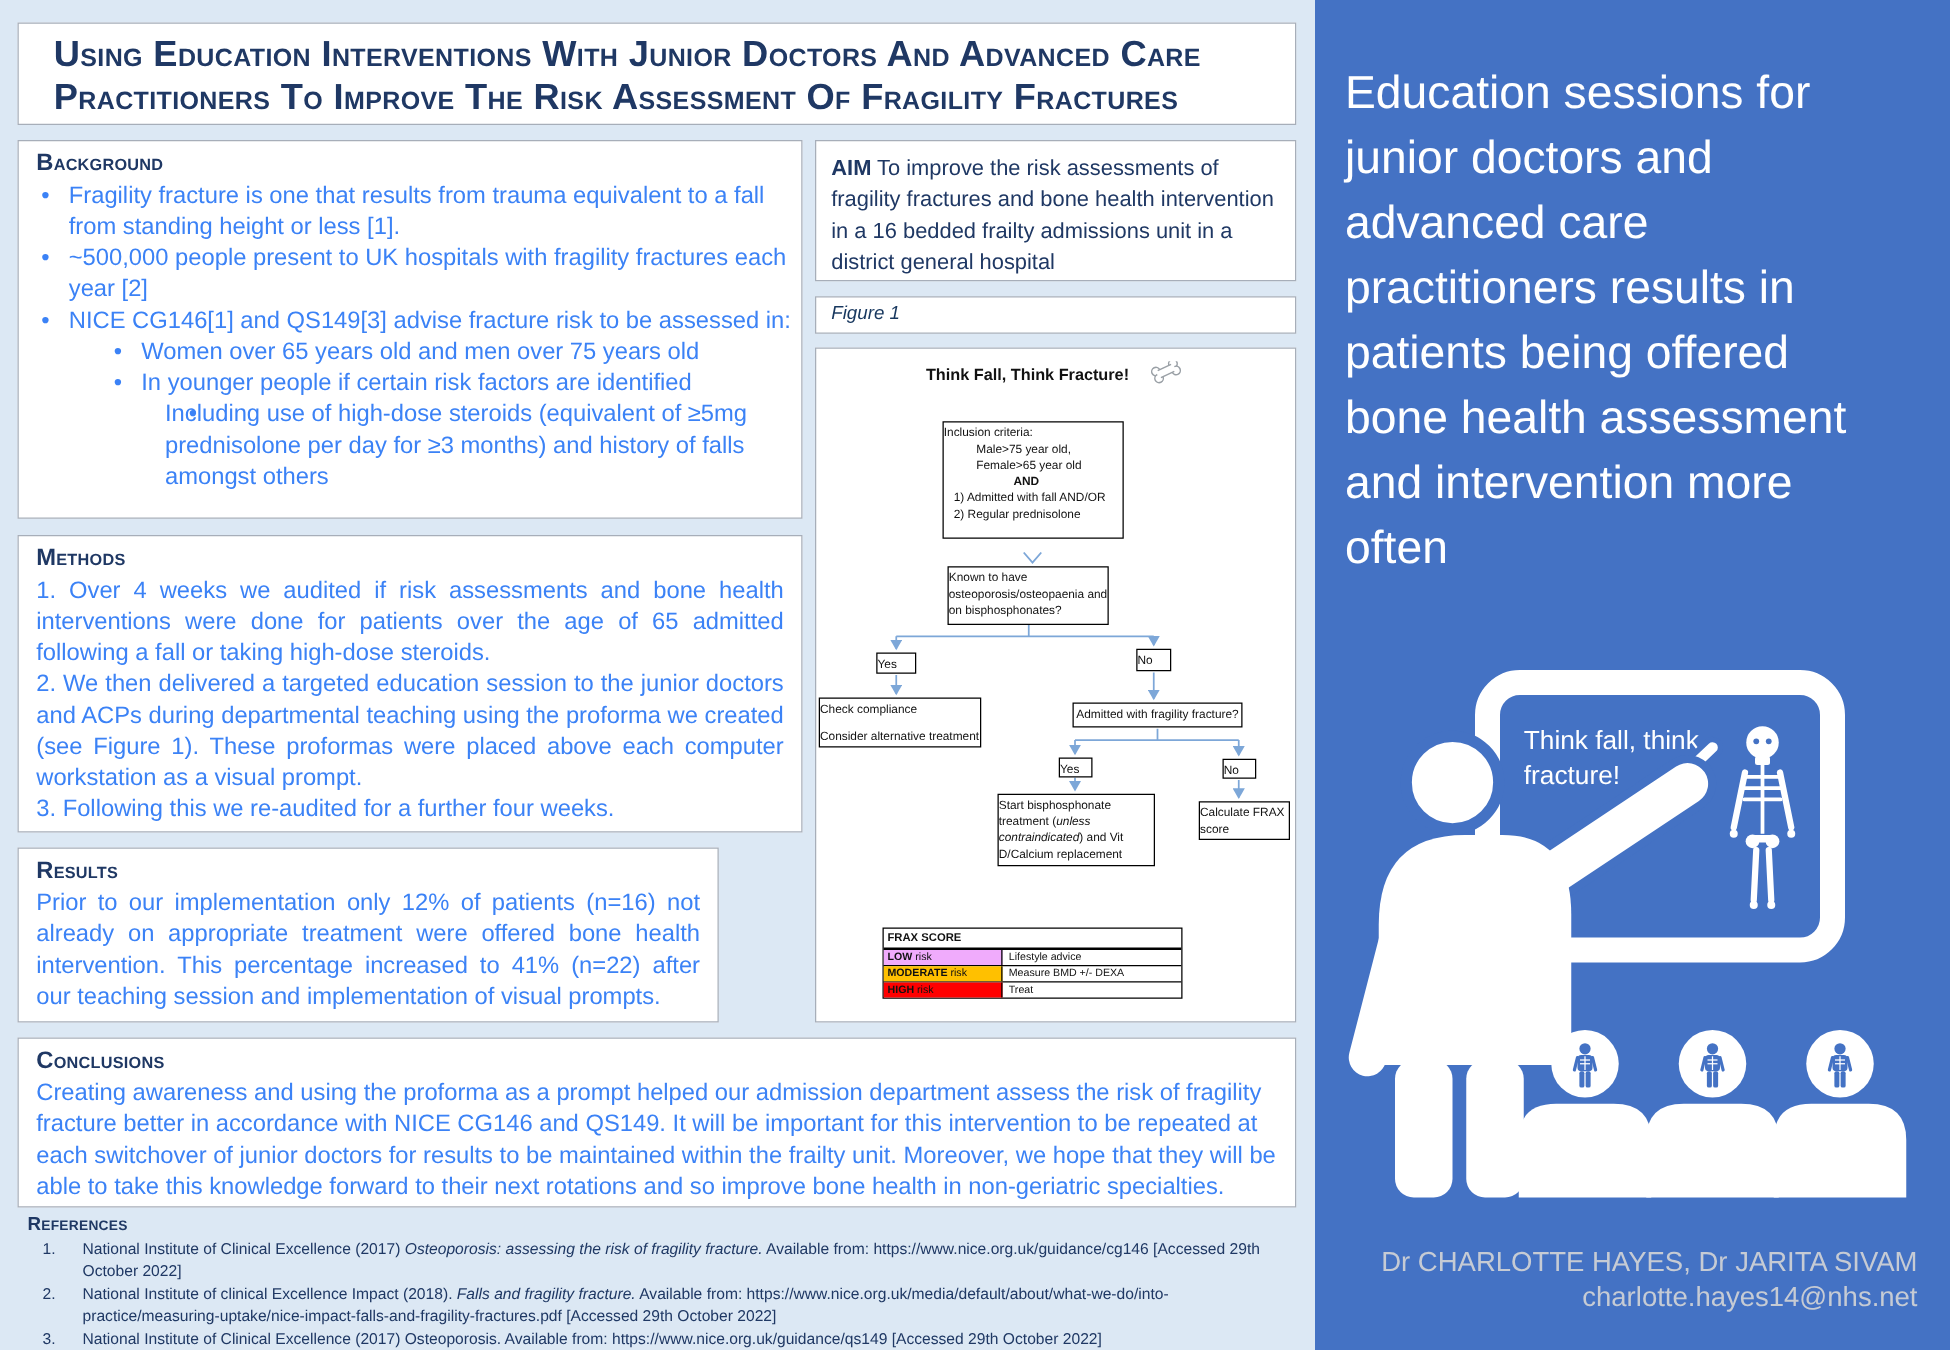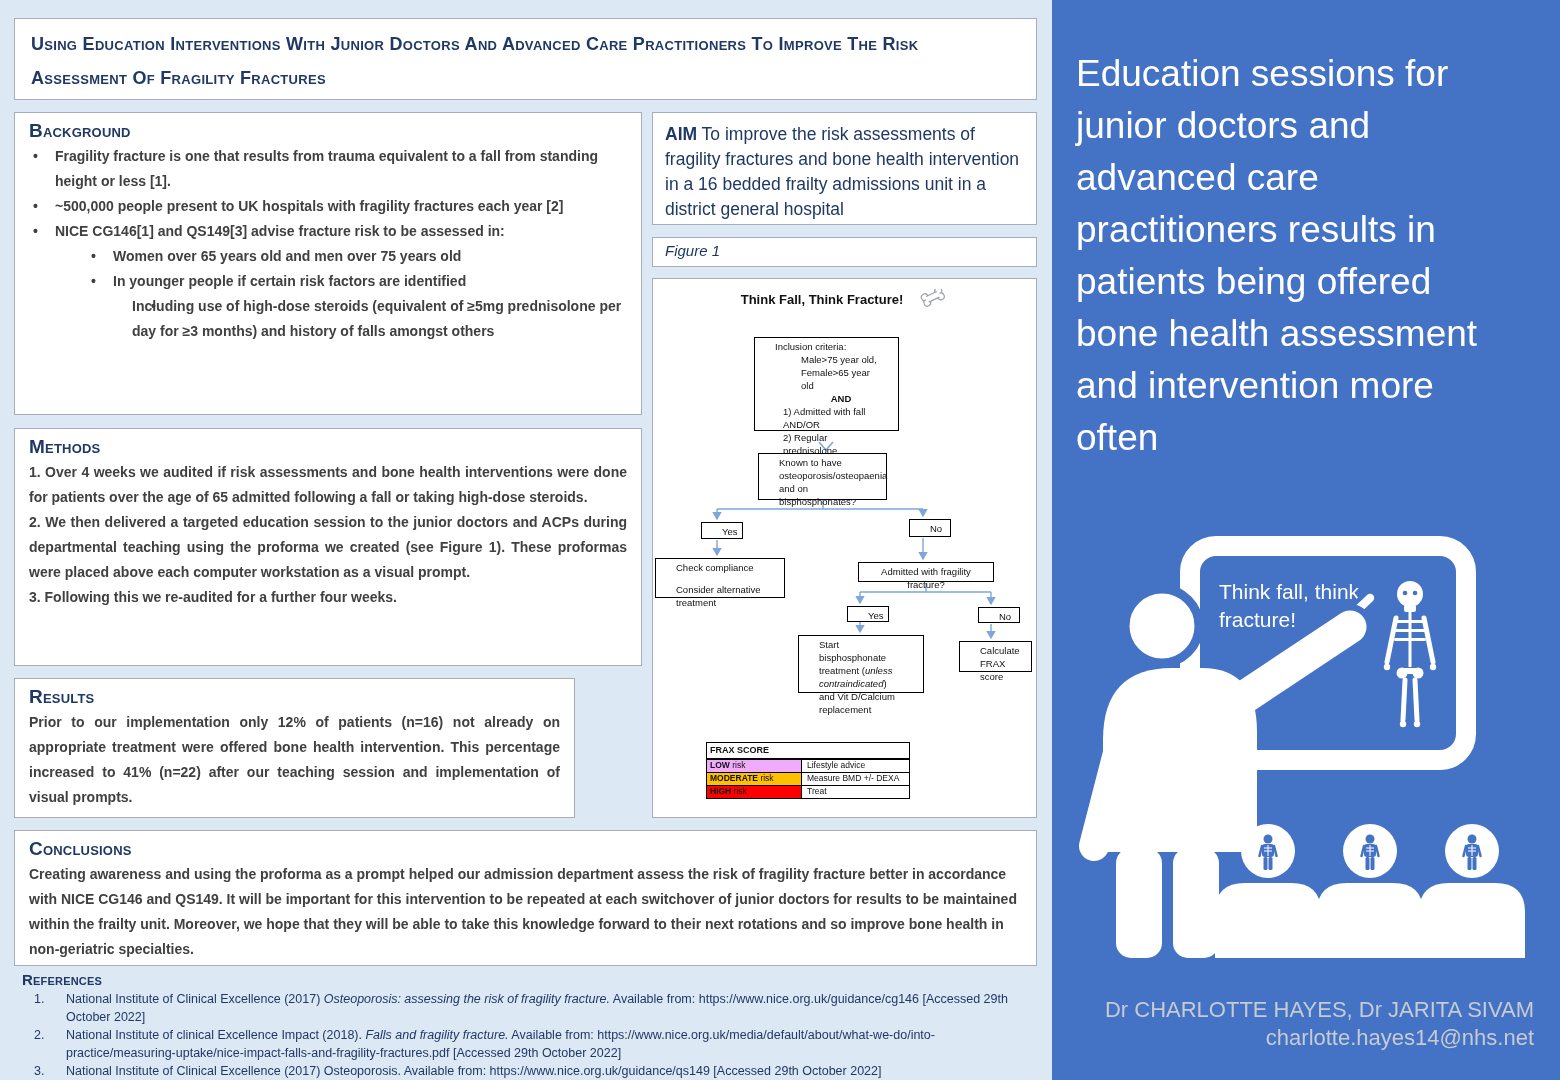--- a/index.html
+++ b/index.html
@@ -9,27 +9,27 @@
   }
   
   .wbox{
     position:absolute;background:#fff;border:1.5px solid #a7aeb9;
     box-sizing:border-box;color:#1f3864;
   }
   .sec-head{
     font-variant:small-caps;font-weight:bold;font-size:19px;
     color:#1f3864;margin:7px 0 2px 14px;letter-spacing:.2px;
   }
-  .body-text{font-size:14px;line-height:25px;color:#404040;font-weight:bold;}
+  .body-text{font-size:19px;line-height:25px;color:#3b82f6;}
   .just{text-align:justify;}
   
   .title-box{left:14px;top:18px;width:1023px;height:82px;}
   .title-box .ttl{
-    font-variant:small-caps;font-weight:bold;font-size:18px;line-height:34px;
-    color:#1f3864;padding:8px 18px 0 16px;letter-spacing:.3px;
+    font-variant:small-caps;font-weight:bold;font-size:29px;line-height:34px;
+    color:#1f3864;padding:8px 18px 0 28px;letter-spacing:.3px;
   }
   .bg-box{left:14px;top:112px;width:628px;height:303px;}
   .methods-box{left:14px;top:428px;width:628px;height:238px;}
   .results-box{left:14px;top:678px;width:561px;height:140px;}
   .concl-box{left:14px;top:830px;width:1023px;height:136px;}
   .aim-box{left:652px;top:112px;width:385px;height:113px;padding:9px 12px;}
   .figlabel-box{left:652px;top:237px;width:385px;height:30px;padding:4px 12px;}
   .figure-box{left:652px;top:278px;width:385px;height:540px;}
   .methods-box p,.results-box p,.concl-box p{margin:0;padding:0 14px;}
   
@@ -53,39 +53,39 @@
   .ref-body{flex:1;}
   .it{font-style:italic;}
   
   .fc-svg{position:absolute;left:0;top:0;width:385px;height:540px;}
   .fig-title{
     position:absolute;left:0;right:0;top:10px;display:flex;gap:17px;
     justify-content:center;align-items:center;font-weight:bold;font-size:13px;color:#111;
   }
   .fc-box{
     position:absolute;border:1px solid #000;background:#fff;box-sizing:border-box;
-    font-size:9.5px;line-height:13px;color:#111;padding:2px 20px;
+    font-size:9.5px;line-height:13px;color:#111;padding:2px 0;
   }
   .fc-inclusion{left:101px;top:58px;width:145px;height:94px;}
   .fc-ind1{margin-left:26px;}
   .fc-and{margin-left:26px;text-align:center;width:80px;font-weight:bold;}
   .fc-num{margin-left:8px;}
   .fc-known{left:105px;top:174px;width:129px;height:47px;}
   .fc-yes1{left:48px;top:243px;width:32px;height:17px;}
   .fc-no1{left:256px;top:240px;width:28px;height:18px;}
   .fc-check{left:2px;top:279px;width:130px;height:40px;}
   .fc-check .gap{margin-top:9px;}
   .fc-admitted{left:205px;top:283px;width:136px;height:20px;text-align:center;}
   .fc-yes2{left:194px;top:327px;width:27px;height:16px;}
   .fc-no2{left:325px;top:328px;width:27px;height:16px;}
   .fc-start{left:145px;top:356px;width:126px;height:58px;}
   .fc-frax{left:306px;top:362px;width:73px;height:31px;}
   
   .frax-table{
-    position:absolute;left:53px;top:463px;width:204px;background:#fff;
+    position:absolute;left:53px;top:463px;width:240px;background:#fff;
     border:1.5px solid #000;box-sizing:border-box;color:#111;
   }
   .frax-header{height:15px;border-bottom:2px solid #000;font-weight:bold;font-size:9px;line-height:14px;padding:0 3px;}
   .frax-row{display:flex;height:12px;font-size:8.5px;line-height:11.5px;border-bottom:1px solid #000;}
   .frax-row:last-child{border-bottom:none;}
   .frax-risk{width:95px;flex:none;border-right:1px solid #000;padding:0 3px;box-sizing:border-box;}
   .frax-action{flex:1;padding:0 5px;}
   
   .right-panel{position:absolute;left:1052px;top:0;width:508px;height:1080px;background:#4472c4;}
   .headline{

